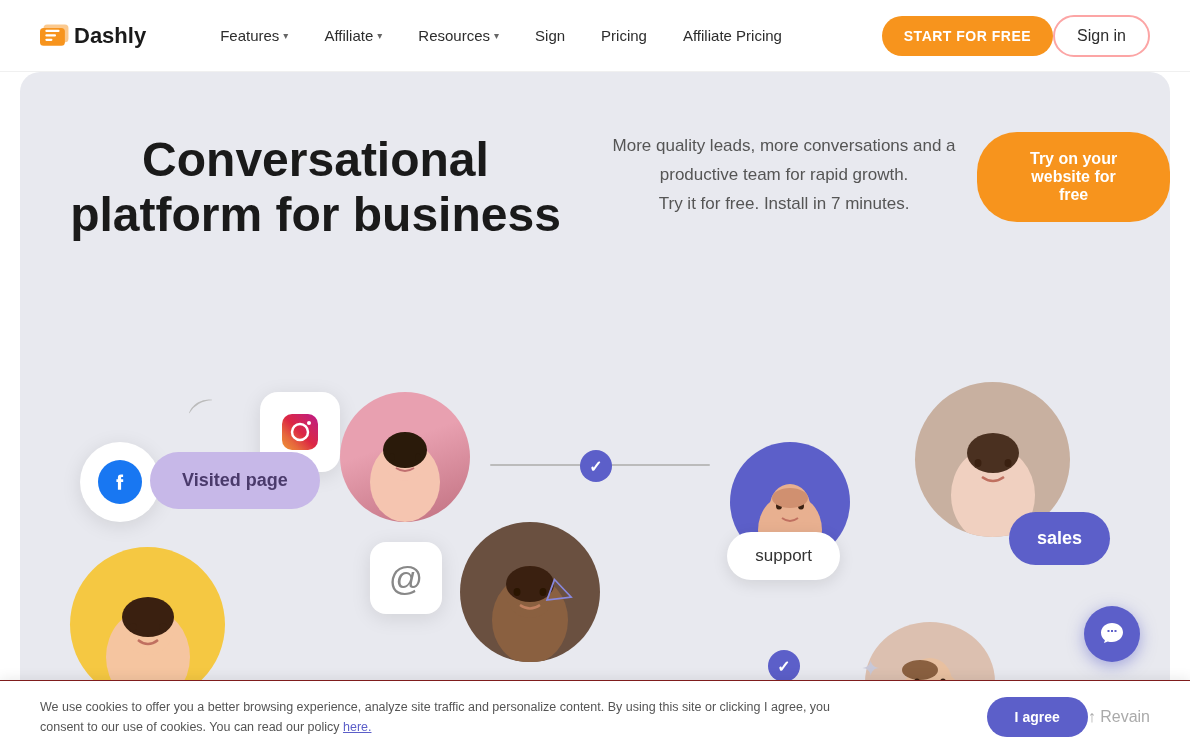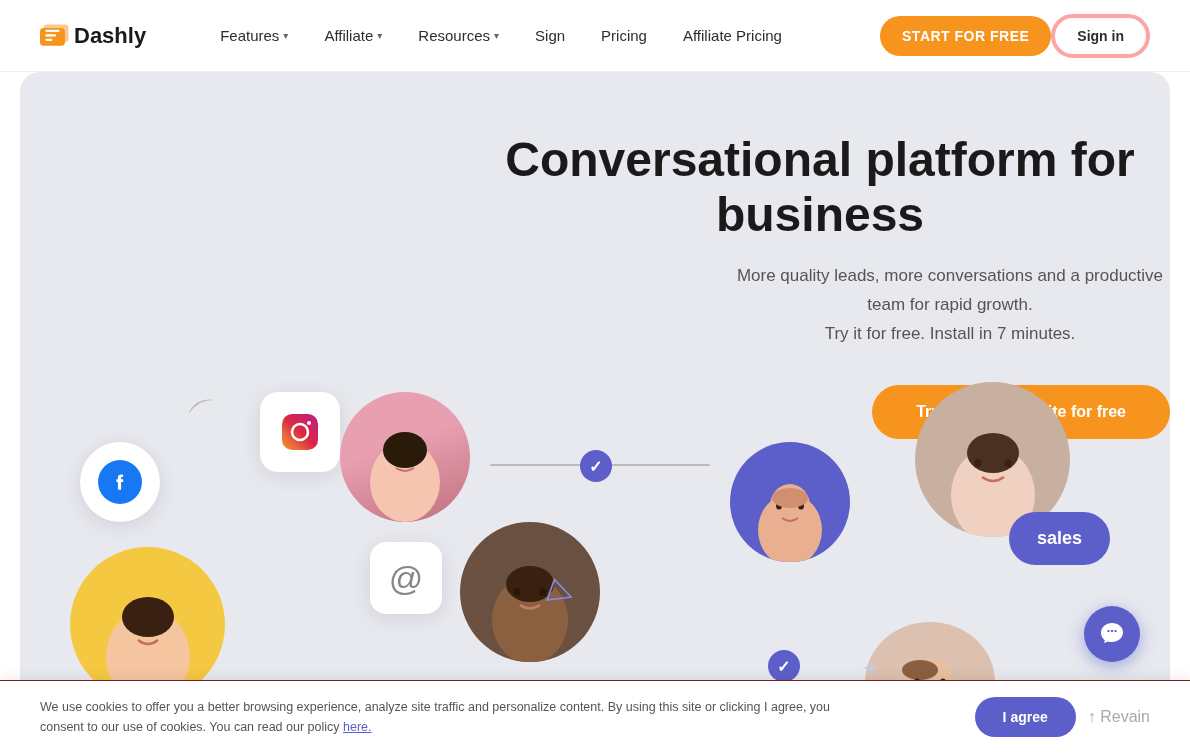--- a/index.html
+++ b/index.html
@@ -20,29 +20,29 @@
       border-radius: 6px; white-space: nowrap;
     }
     .chevron { font-size: 10px; color: #666; }
     .nav-actions { display: flex; align-items: center; }
     .btn-start {
       background: #f7941d; color: #fff; border: none; padding: 12px 22px;
       border-radius: 30px; font-size: 14px; font-weight: 700; cursor: pointer;
       white-space: nowrap; letter-spacing: 0.5px;
     }
     .btn-signin {
-      background: #fff; color: #2d2d2d; border: 4px solid #fca5a5; padding: 10px 22px;
-      border-radius: 30px; font-size: 14px; font-weight: 700; cursor: pointer;
+      background: #fff; color: #2d2d2d; border: 2px solid #fca5a5; padding: 10px 22px;
+      border-radius: 30px; font-size: 16px; font-weight: 400; cursor: pointer;
     }
 
     
     .hero {
       background: #e8e9ef; margin: 0 20px; border-radius: 20px;
       min-height: 670px; position: relative; overflow: hidden;
-      display: flex; flex-direction: column; align-items: flex-end; padding-top: 60px; padding-left: 20px;
+      display: flex; flex-direction: row; align-items: flex-start; padding-top: 60px; padding-left: 20px;
     }
     .hero-title {
       font-size: 48px; font-weight: 800; color: #1a1a1a; text-align: center;
       max-width: 700px; line-height: 1.15; margin-bottom: 20px;
     }
     .hero-subtitle {
       font-size: 17px; color: #555; text-align: center; line-height: 1.7;
       max-width: 440px; margin-bottom: 36px;
     }
     .hero-buttons { display: flex; gap: 16px; margin-bottom: 50px; }
@@ -118,21 +118,21 @@
 
     
     .cookie-banner {
       position: fixed; bottom: 0; left: 0; right: 0;
       background: #fff; border-top: 1px solid #7f1d1d;
       padding: 16px 40px; display: flex; align-items: center; justify-content: space-between;
       z-index: 100; box-shadow: 0 -2px 12px rgba(0,0,0,0.08);
     }
     .cookie-text { font-size: 12.5px; color: #555; max-width: 820px; line-height: 1.6; }
     .cookie-link { color: #5c5fc9; text-decoration: underline; cursor: pointer; }
-    .cookie-actions { display: flex; align-items: center; gap: 12px; }
+    .cookie-actions { display: flex; align-items: center; gap: 0; }
     .btn-agree {
       background: #5c5fc9; color: #fff; border: none; padding: 12px 28px;
       border-radius: 30px; font-size: 14px; font-weight: 600; cursor: pointer;
     }
     .revain-logo { font-size: 16px; color: #aaa; white-space: nowrap; }
   </style>
 </head>
 <body>
 
 <nav class="navbar">
@@ -211,20 +211,23 @@
         <rect x="4" y="4" width="36" height="36" rx="10" fill="url(#ig-grad)"></rect>
         <circle cx="22" cy="22" r="8" fill="none" stroke="#fff" stroke-width="2.5"></circle>
         <circle cx="31" cy="13" r="2" fill="#fff"></circle>
       </svg>
     </div>
 
     <div class="at-box">
       <span style="font-size:34px;color:#888;">@</span>
     </div>
 
+    <div class="visited-badge">
+      <span>Visited page</span>
+    </div>
 
     <div style="position:absolute; left:320px; top:10px; width:130px; height:130px; border-radius:50%; overflow:hidden; background:#e8a0b0;">
       <div style="width:100%;height:100%;background:linear-gradient(160deg,#e8a0b0 40%,#c07080 100%);display:flex;align-items:flex-end;justify-content:center;">
         <svg width="110" height="110" viewBox="0 0 110 110">
           <ellipse cx="55" cy="70" rx="35" ry="40" fill="#f5c5b0"></ellipse>
           <ellipse cx="55" cy="45" rx="22" ry="24" fill="#f5c5b0"></ellipse>
           <ellipse cx="55" cy="38" rx="22" ry="18" fill="#2a1a0a"></ellipse>
           <ellipse cx="42" cy="45" rx="3" ry="3.5" fill="#2a1a0a"></ellipse>
           <ellipse cx="68" cy="45" rx="3" ry="3.5" fill="#2a1a0a"></ellipse>
           <path d="M46 56 Q55 62 64 56" fill="none" stroke="#c07070" stroke-width="2"></path>
@@ -298,20 +301,23 @@
     </div>
 
     <div style="position:absolute; left:470px; top:82px; width:220px; height:2px; background:#bbb; border-radius:2px;"></div>
 
     <div class="check-circle" style="left:560px; top:68px;">✓</div>
 
     <div style="position:absolute; left:170px; top:12px; font-size:32px; color:#bbb; font-weight:200; transform:rotate(-30deg);">⌒</div>
 
     <div style="position:absolute; left:530px; top:190px; color:#8888dd; font-size:32px; transform:rotate(20deg);">▷</div>
 
+    <div class="support-badge">
+      <span>support</span>
+    </div>
 
     <div class="sales-badge">
       <span>sales</span>
     </div>
 
     <div style="position:absolute; right:290px; bottom:60px; color:#c8c8d8; font-size:22px;">✦</div>
 
     <div class="check-circle" style="right:370px; bottom:60px;">✓</div>
 
     <div class="chat-btn">

